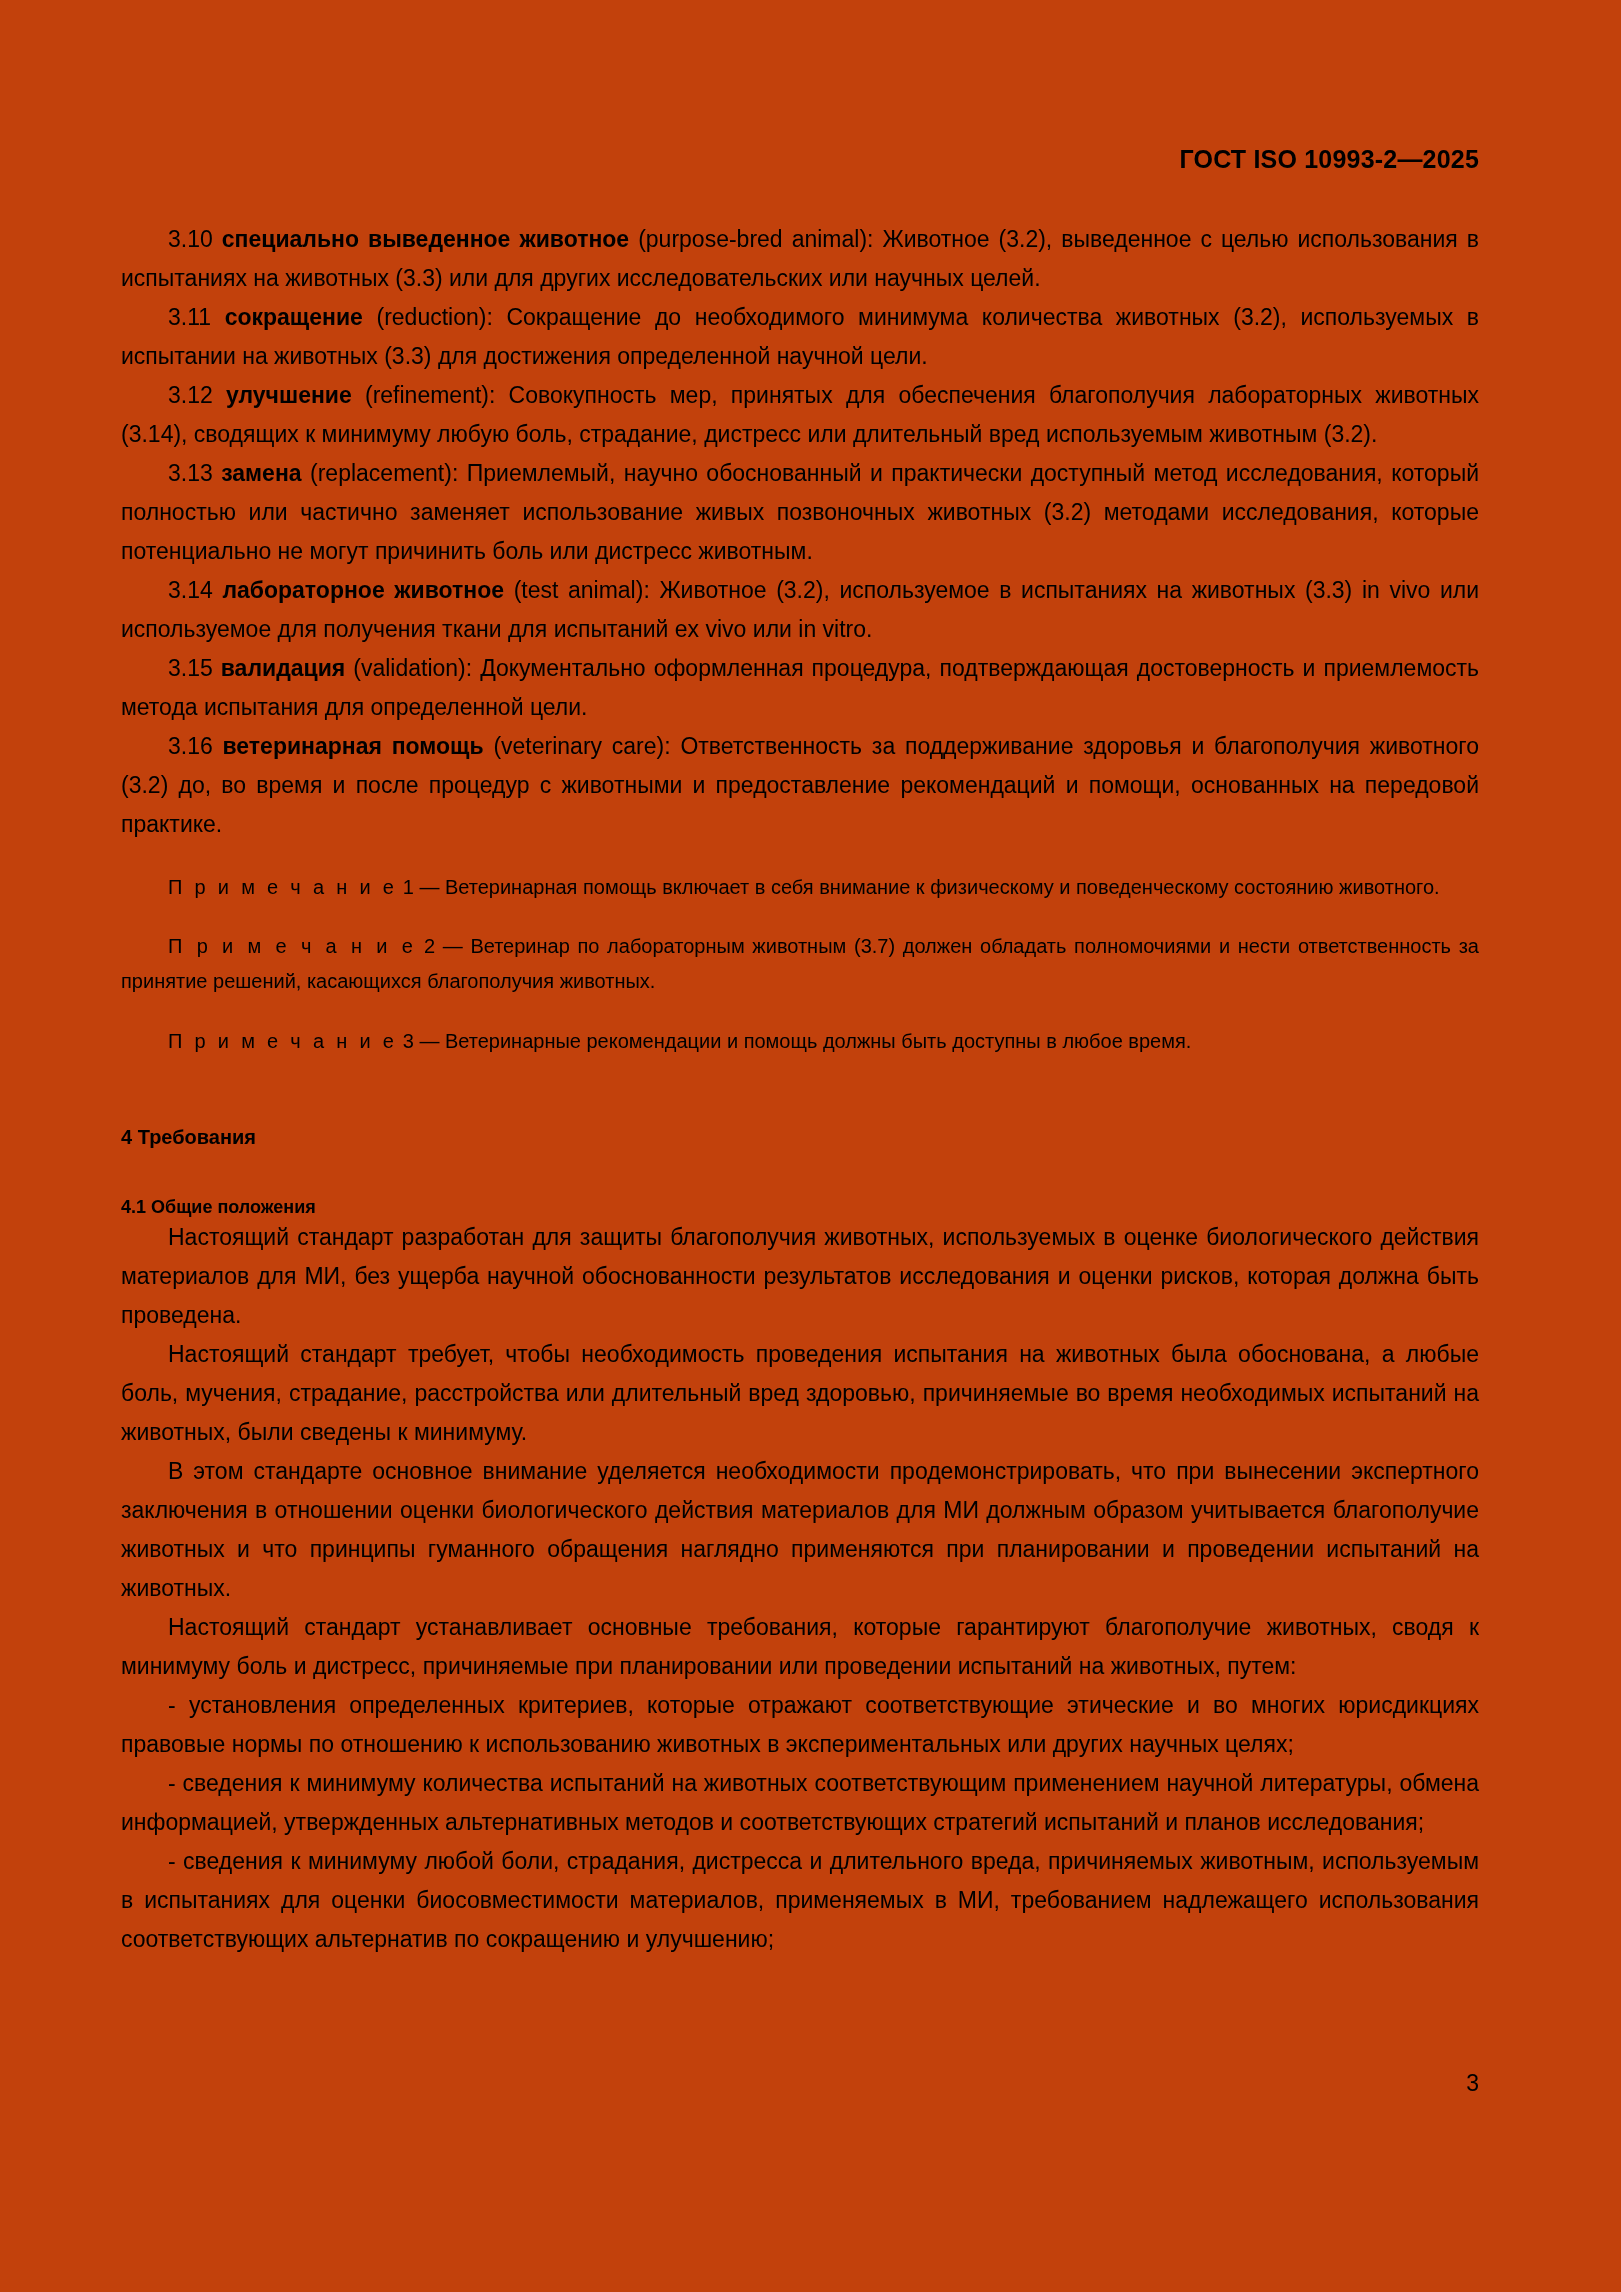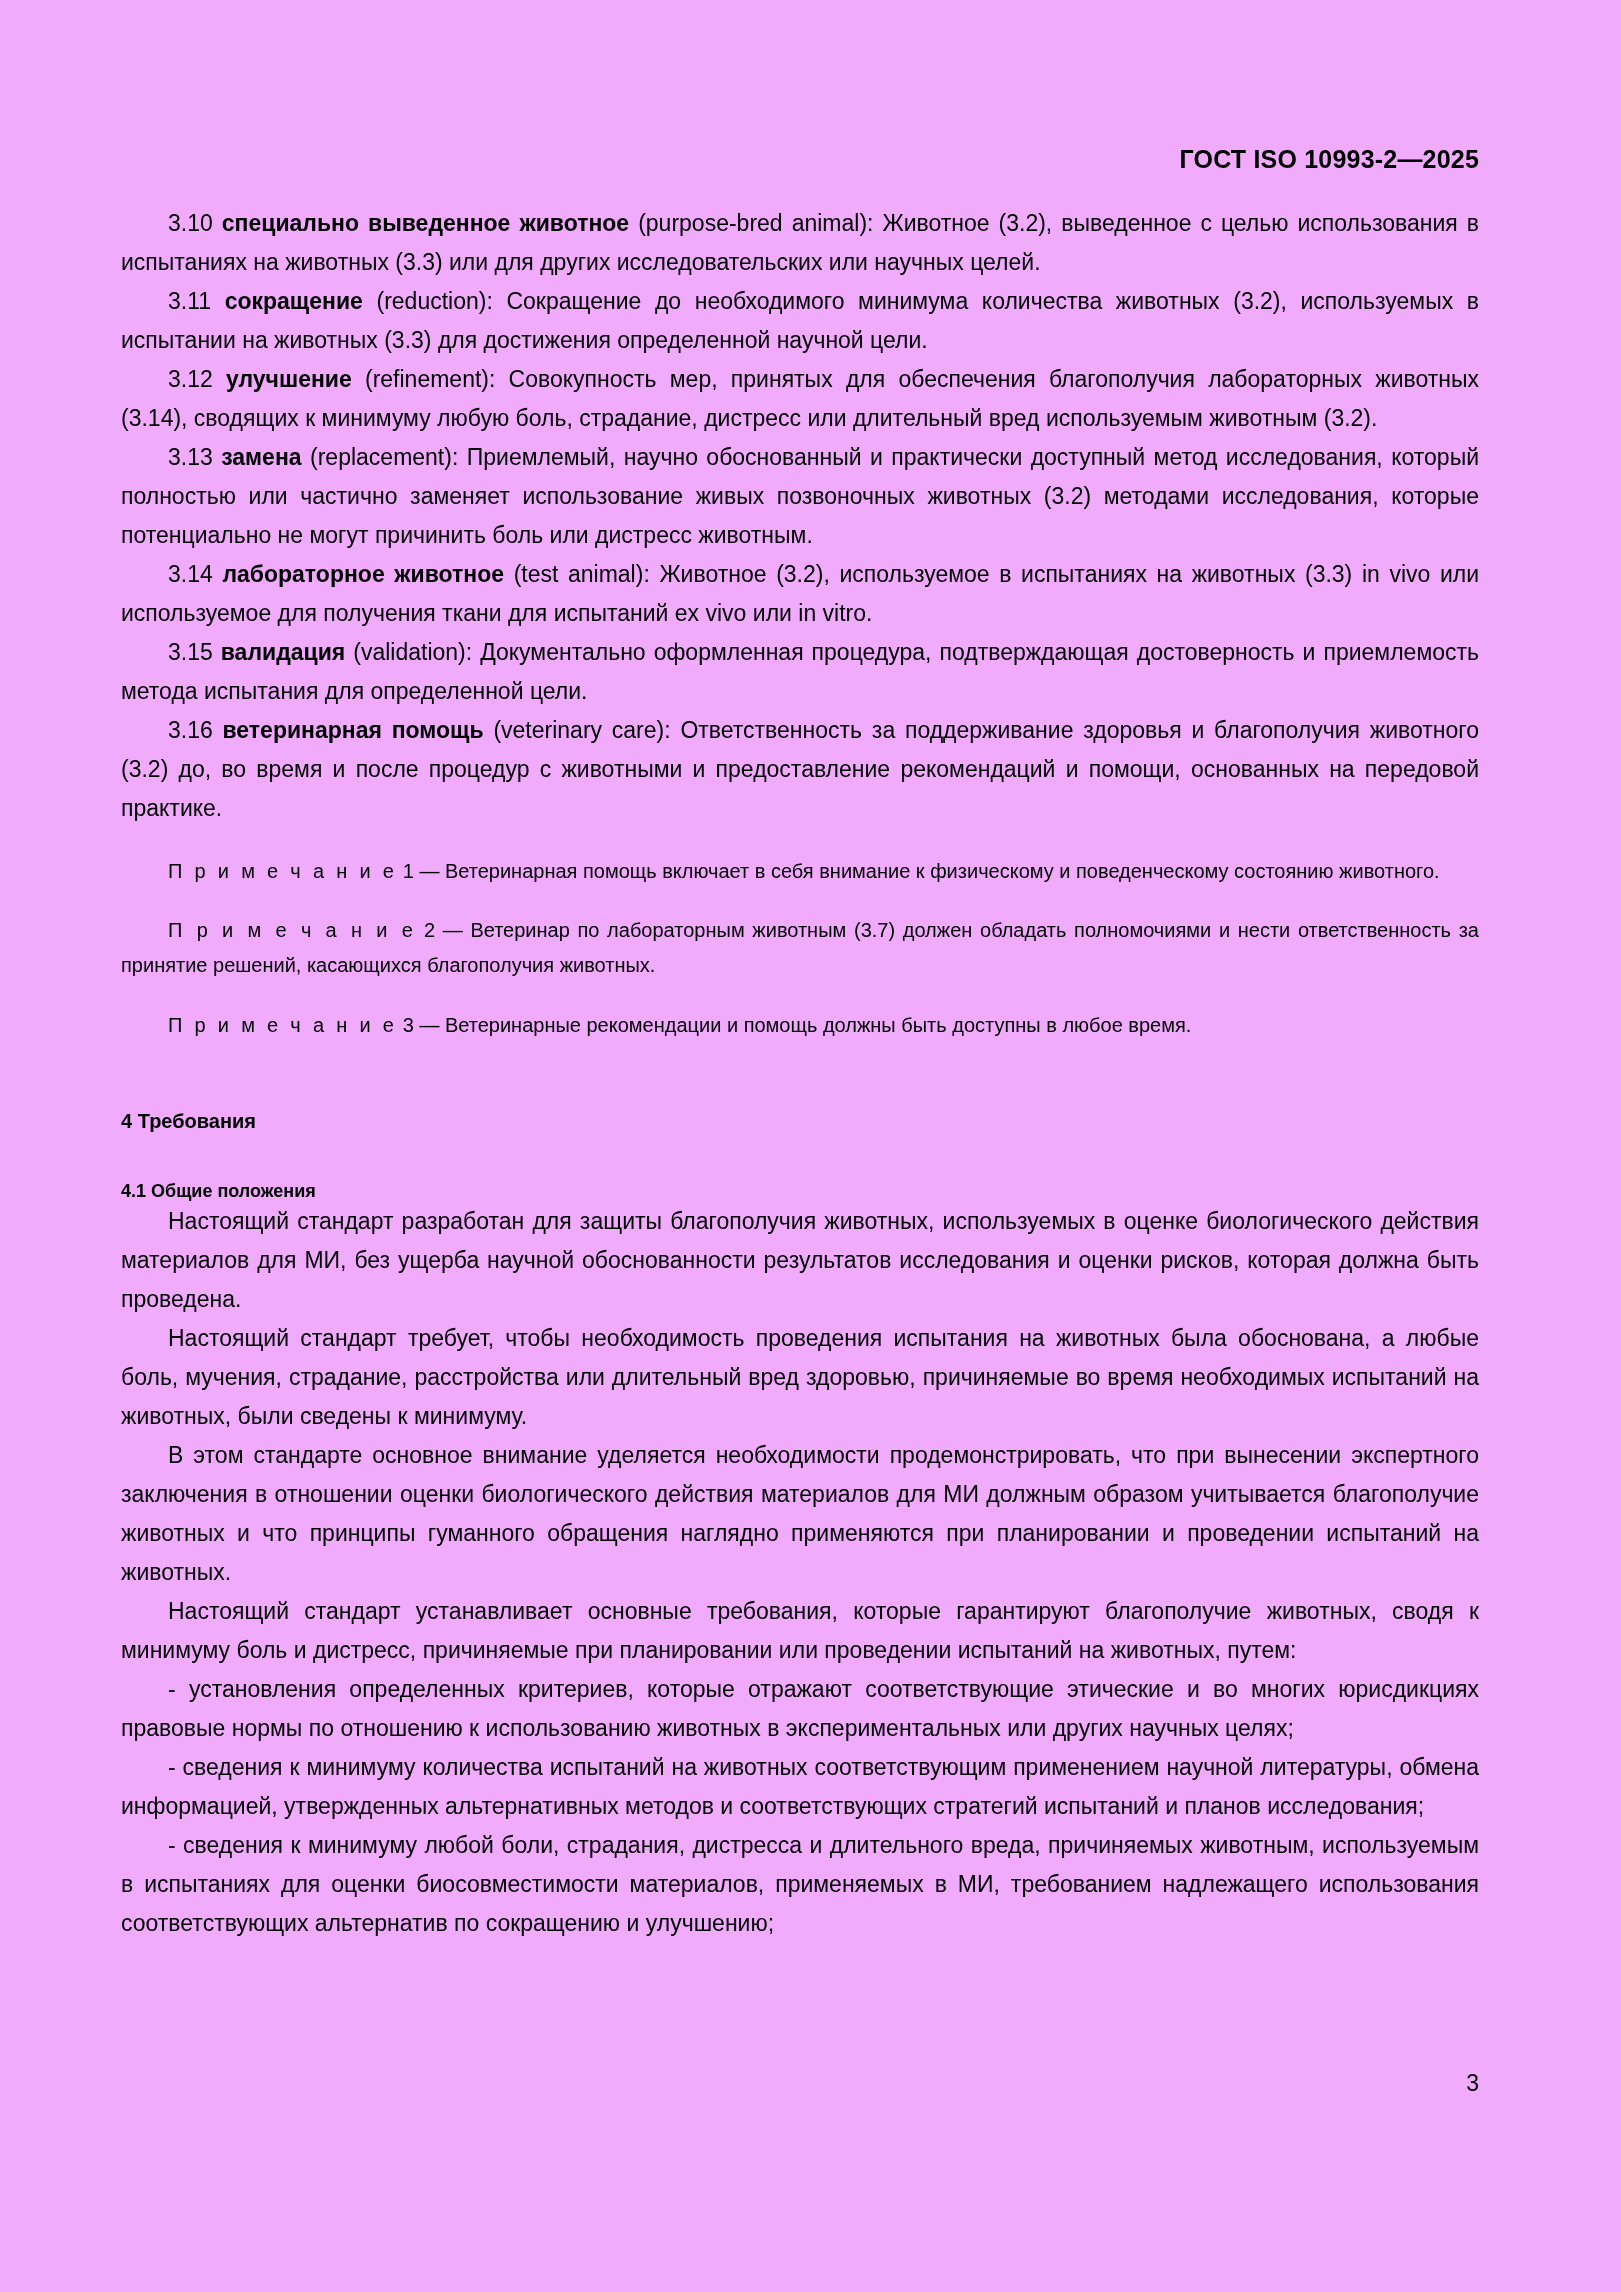--- a/index.html
+++ b/index.html
@@ -5,39 +5,39 @@
 <style>
   html, body {
     margin: 0;
     padding: 0;
     background: #ffffff;
   }
   .page {
     position: relative;
     width: 1621px;
     height: 2293px;
-    background: #f0abfc;
+    background: #c2410c;
     font-family: "Liberation Sans", "DejaVu Sans", sans-serif;
     color: #000000;
     box-sizing: border-box;
     overflow: hidden;
   }
   .header {
     position: absolute;
     top: 145px;
     left: 121px;
     right: 142px;
     text-align: right;
     font-size: 25px;
     font-weight: bold;
     letter-spacing: 0.2px;
   }
   .content {
     position: absolute;
-    top: 204px;
+    top: 220px;
     left: 121px;
     width: 1358px;
   }
   p {
     margin: 0;
     font-size: 23px;
     line-height: 39px;
     text-align: justify;
     text-justify: inter-word;
     hyphens: manual;

